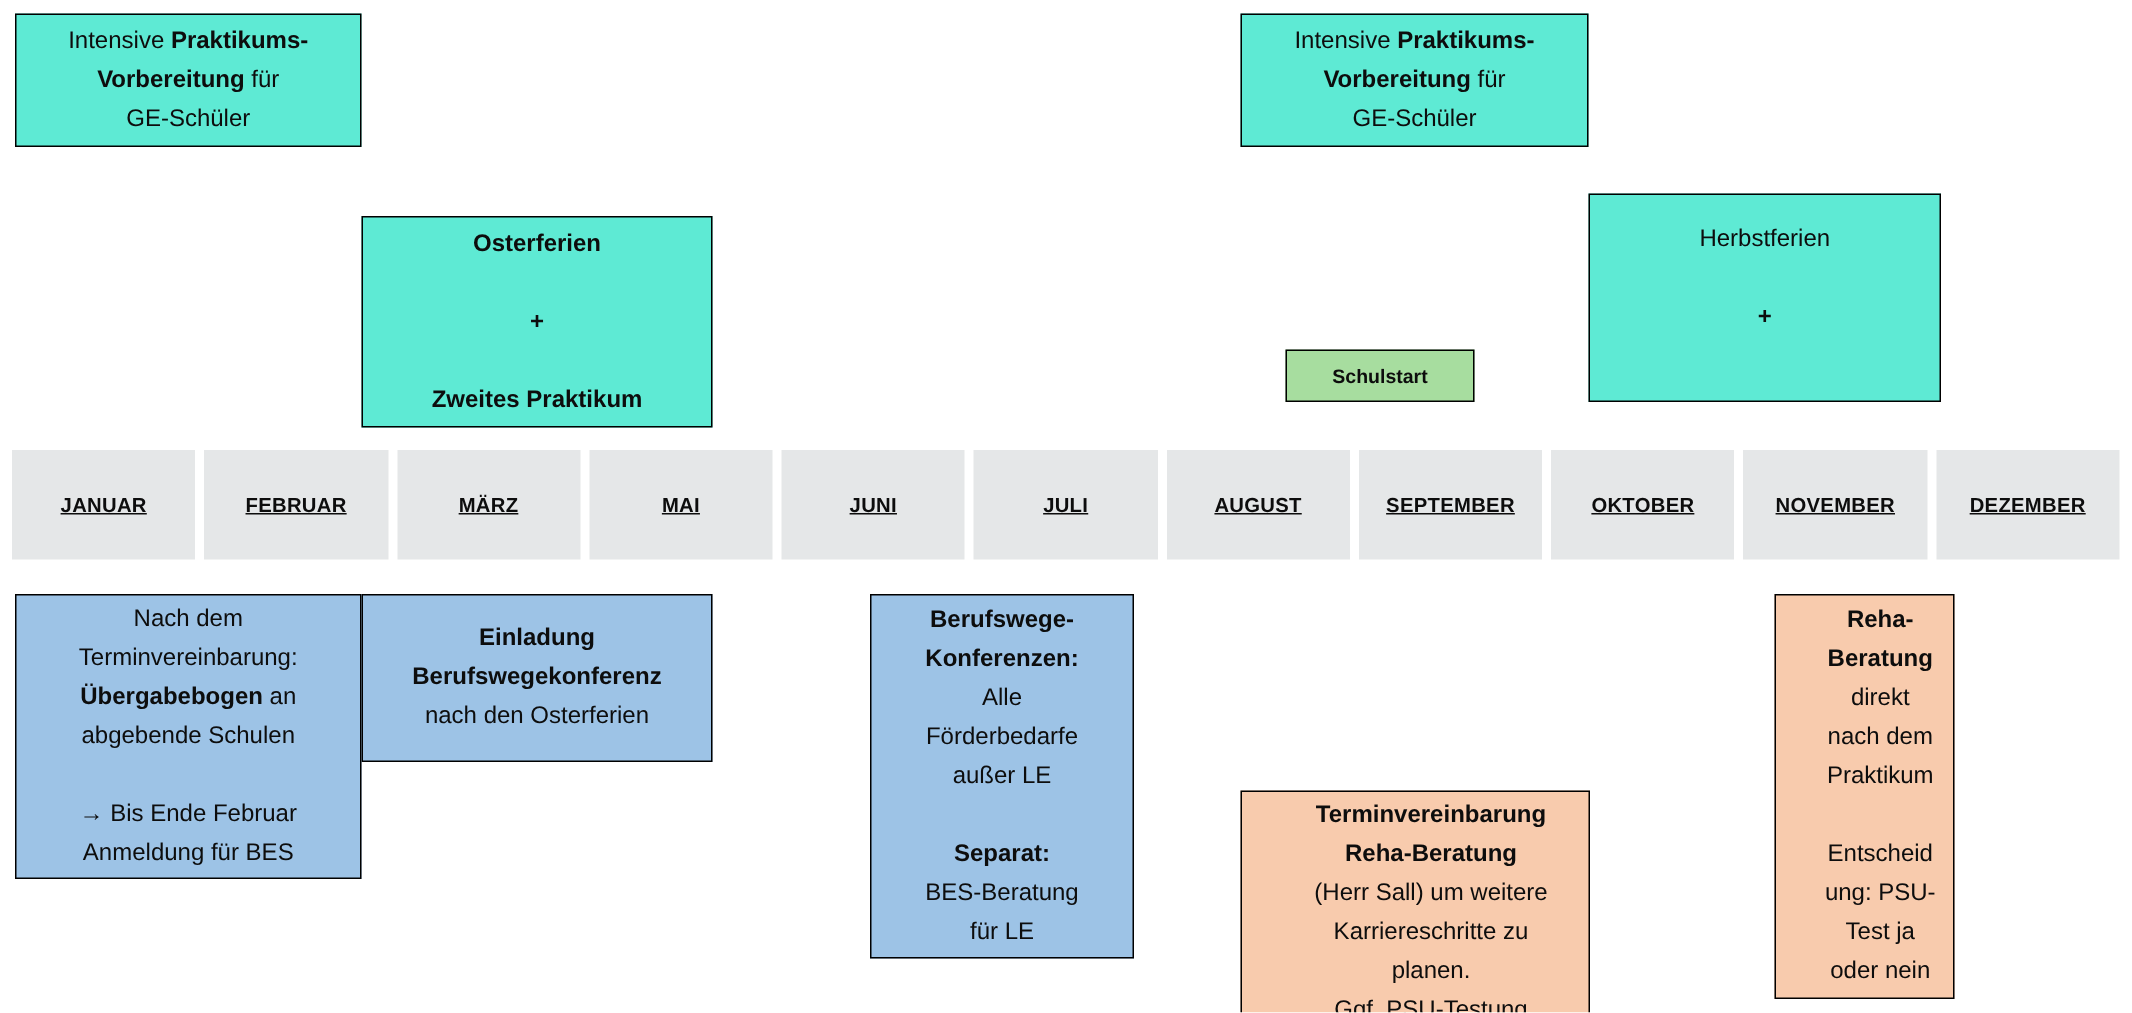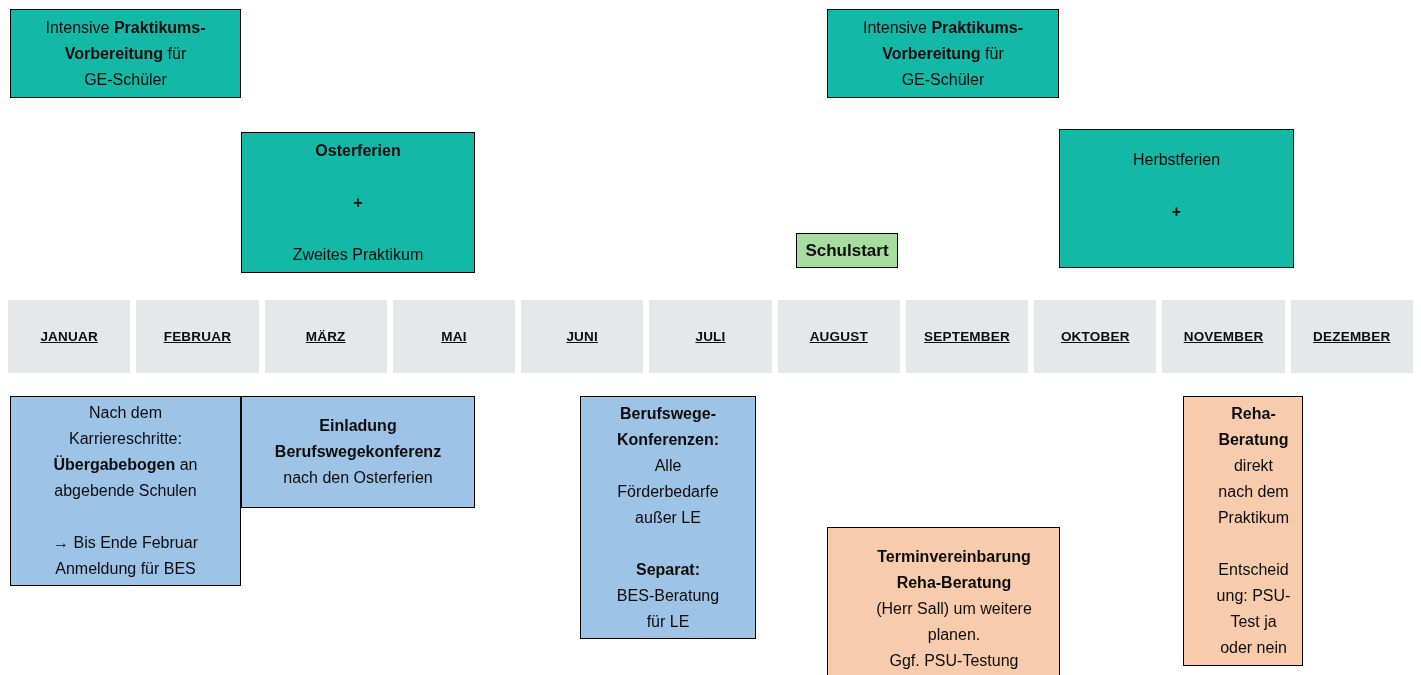--- a/index.html
+++ b/index.html
@@ -22,31 +22,31 @@
     border: 1.5px solid #000000;
     display: flex;
     flex-direction: column;
     justify-content: center;
     text-align: center;
     font-size: 16px;
     line-height: 26px;
     padding: 2px 6px;
   }
   .note .tl { min-height: 26px; }
-  .pink   { background: #14b8a6; }
+  .pink   { background: #5eead4; }
   .green  { background: #a7dd9f; }
   .blue   { background: #9dc3e6; }
   .orange { background: #f8cbad; padding-left: 27px; }
 
   
   #prep-jan   { left: 10px;   top: 9px;   width: 231px; height: 89px; }
   #prep-aug   { left: 827px;  top: 9px;   width: 232px; height: 89px; }
-  #oster      { left: 241px;  top: 132px; width: 234px; height: 141px; font-weight: 700; }
+  #oster      { left: 241px;  top: 144px; width: 234px; height: 141px; font-weight: 700; }
   #herbst     { left: 1059px; top: 129px; width: 235px; height: 139px; font-weight: 700; }
-  #schulstart { left: 796px;  top: 233px; width: 102px; height: 35px;  font-weight: 700; font-size: 17px; }
+  #schulstart { left: 857px;  top: 233px; width: 126px; height: 35px;  font-weight: 700; font-size: 13px; }
   #blue1      { left: 10px;   top: 396px; width: 231px; height: 190px; }
   #blue2      { left: 241px;  top: 396px; width: 234px; height: 112px;  }
   #blue3      { left: 580px;  top: 396px; width: 176px; height: 243px; }
   #orange1    { left: 827px;  top: 527px; width: 233px; height: 164px; }
   #orange2    { left: 1183px; top: 396px; width: 120px; height: 270px; }
 
   
   #month-strip {
     position: absolute;
     left: 8px;
@@ -84,21 +84,21 @@
       <div class="tl"><span>Intensive </span><span style="font-weight: 700;">Praktikums-</span></div>
       <div class="tl"><span style="font-weight: 700;">Vorbereitung</span><span> für</span></div>
       <div class="tl"><span>GE-Schüler</span></div>
     </div>
 
   <div id="oster" class="note pink">
       <div class="tl"><span style="font-weight: 700;">Osterferien</span></div>
       <div class="tl">&nbsp;</div>
       <div class="tl"><span style="font-weight: 700;">+</span></div>
       <div class="tl">&nbsp;</div>
-      <div class="tl"><span style="font-weight: 400; margin-top: 39px;">Zweites Praktikum</span></div>
+      <div class="tl"><span style="font-weight: 700; margin-top: 39px;">Zweites Praktikum</span></div>
     </div>
 
   <div id="herbst" class="note pink">
       <div class="tl"><span style="font-weight: 400;">Herbstferien</span></div>
       <div class="tl">&nbsp;</div>
       <div class="tl"><span style="font-weight: 700;">+</span></div>
       <div class="tl">&nbsp;</div>
     </div>
 
   <div id="schulstart" class="note green">
@@ -114,21 +114,21 @@
     <div class="month-cell">JULI</div>
     <div class="month-cell">AUGUST</div>
     <div class="month-cell">SEPTEMBER</div>
     <div class="month-cell">OKTOBER</div>
     <div class="month-cell">NOVEMBER</div>
     <div class="month-cell">DEZEMBER</div>
   </div>
 
   <div id="blue1" class="note blue">
       <div class="tl"><span>Nach dem</span></div>
-      <div class="tl"><span>Karriereschritte:</span></div>
+      <div class="tl"><span>Terminvereinbarung:</span></div>
       <div class="tl"><span style="font-weight: 700;">Übergabebogen</span><span> an</span></div>
       <div class="tl"><span>abgebende Schulen</span></div>
       <div class="tl">&nbsp;</div>
       <div class="tl"><span>→ Bis Ende Februar</span></div>
       <div class="tl"><span>Anmeldung für BES</span></div>
     </div>
 
   <div id="blue2" class="note blue">
       <div class="tl"><span style="font-weight: 700;">Einladung</span></div>
       <div class="tl"><span style="font-weight: 700;">Berufswegekonferenz</span></div>
@@ -144,20 +144,21 @@
       <div class="tl">&nbsp;</div>
       <div class="tl"><span style="font-weight: 700;">Separat:</span></div>
       <div class="tl"><span>BES-Beratung</span></div>
       <div class="tl"><span>für LE</span></div>
     </div>
 
   <div id="orange1" class="note orange">
       <div class="tl"><span style="font-weight: 700;">Terminvereinbarung</span></div>
       <div class="tl"><span style="font-weight: 700;">Reha-Beratung</span></div>
       <div class="tl"><span>(Herr Sall) um weitere</span></div>
+      <div class="tl"><span>Karriereschritte zu</span></div>
       <div class="tl"><span>planen.</span></div>
       <div class="tl"><span>Ggf. PSU-Testung</span></div>
     </div>
 
   <div id="orange2" class="note orange">
       <div class="tl"><span style="font-weight: 700;">Reha-</span></div>
       <div class="tl"><span style="font-weight: 700;">Beratung</span></div>
       <div class="tl"><span>direkt</span></div>
       <div class="tl"><span>nach dem</span></div>
       <div class="tl"><span>Praktikum</span></div>

